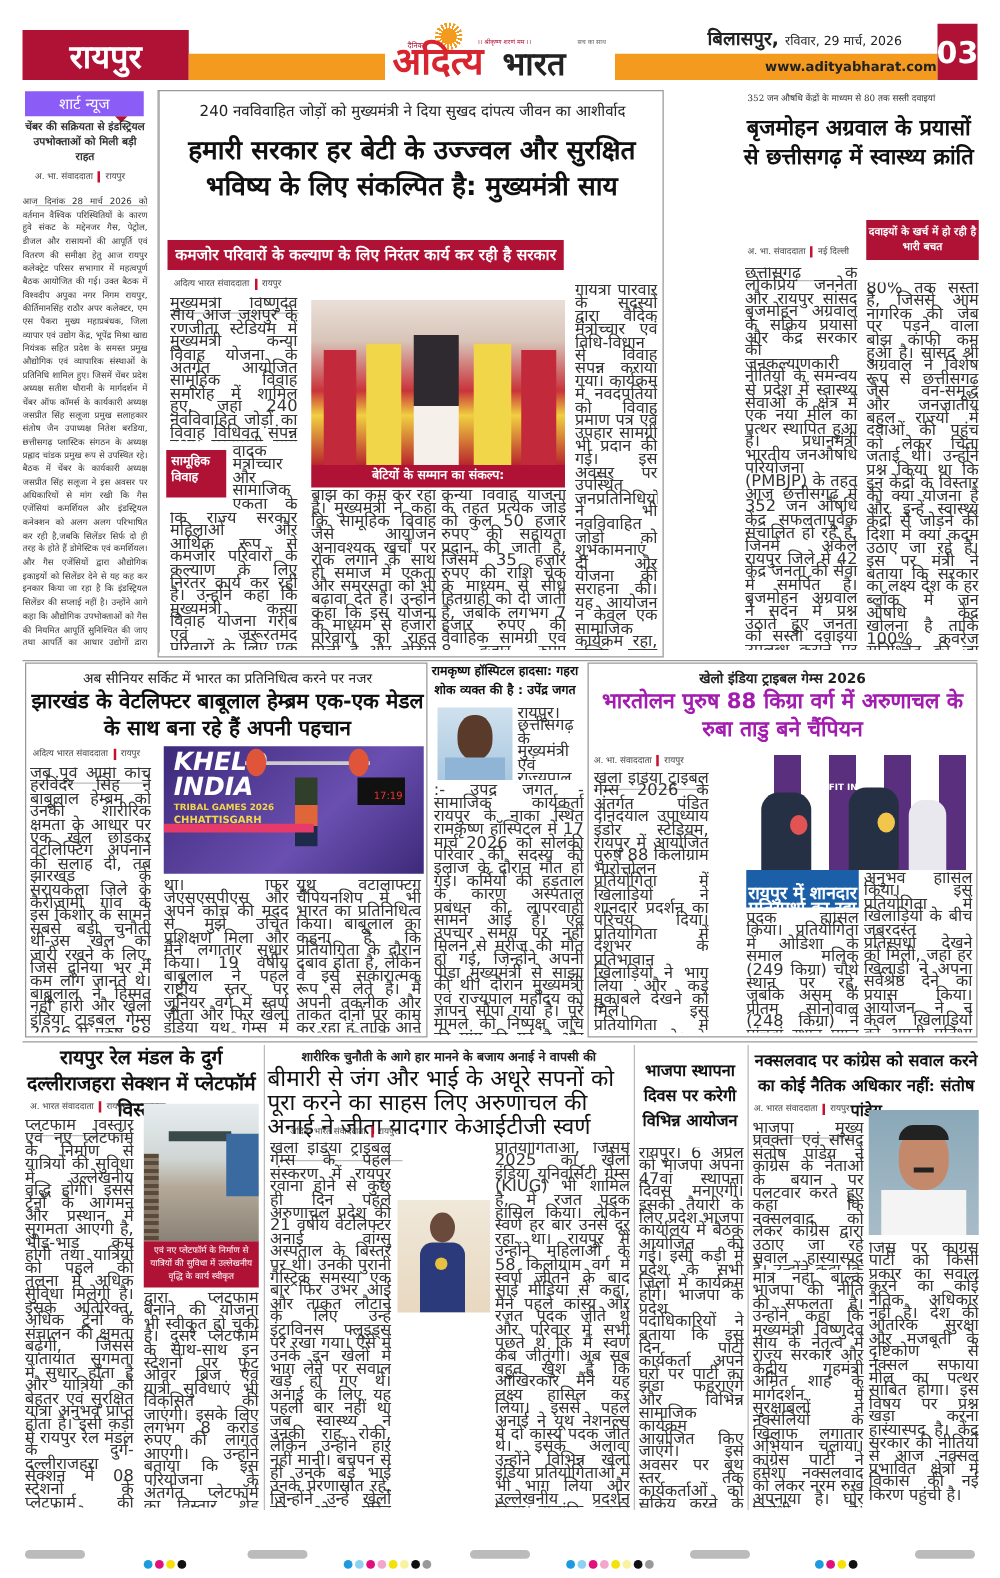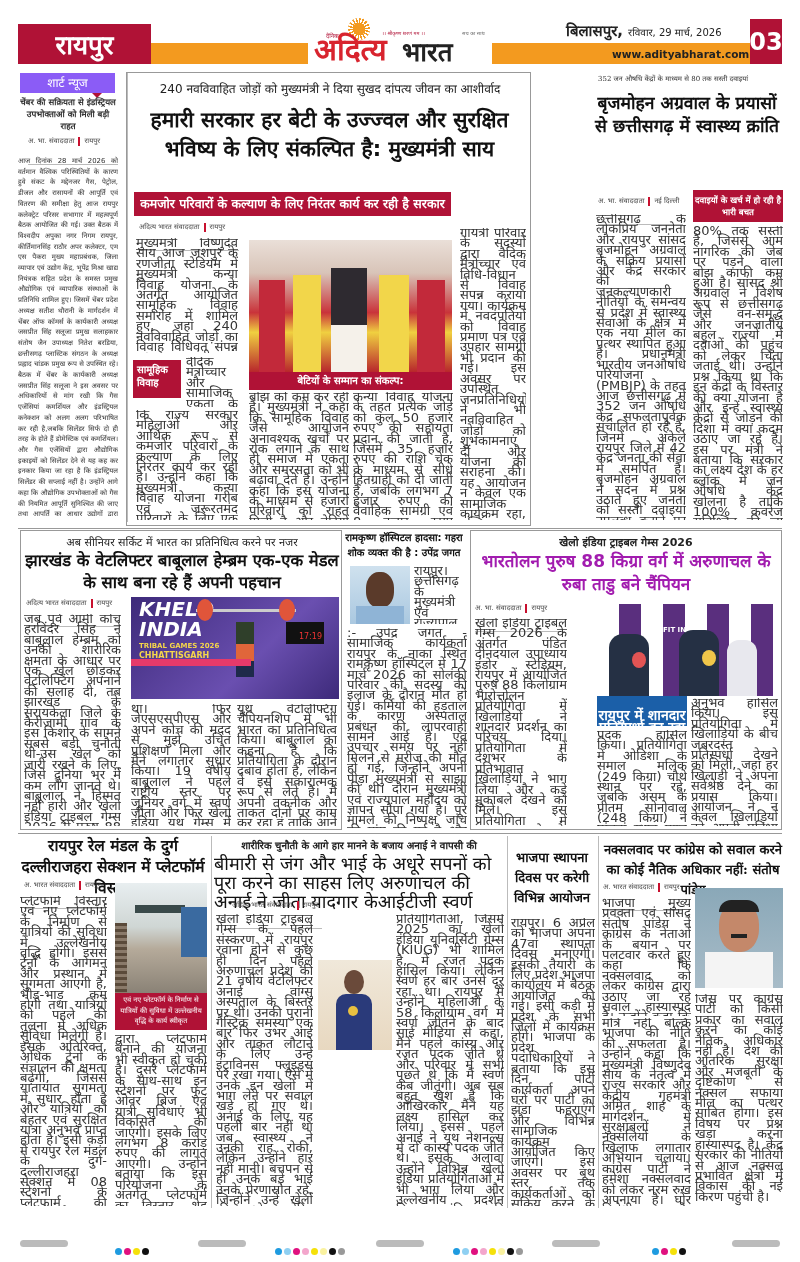--- a/index.html
+++ b/index.html
@@ -82,21 +82,21 @@
 <div class="abs txt" style="left:249px;top:392px;width:100px;height:128px">बोझ को कम कर रही है। मुख्यमंत्री ने कहा कि सामूहिक विवाह जैसे आयोजन अनावश्यक खर्चों पर रोक लगाने के साथ ही समाज में एकता और समरसता को भी बढ़ावा देते हैं। उन्होंने कहा कि इस योजना के माध्यम से हजारों परिवारों को राहत मिली है और बेटियों के विवाह को लेकर उनकी चिंता काफी हद तक दूर हुई है। सामूहिक कन्या विवाह समारोह में विभिन्न समाजों के 240 जोड़ों ने एक साथ विवाह कर सामाजिक समरसता और एकता का संदेश दिया। मुख्यमंत्री</div>
 <div class="abs txt" style="left:353px;top:392px;width:100px;height:128px">कन्या विवाह योजना के तहत प्रत्येक जोड़े को कुल 50 हजार रुपए की सहायता प्रदान की जाती है, जिसमें 35 हजार रुपए की राशि चेक के माध्यम से सीधे हितग्राही को दी जाती है, जबकि लगभग 7 हजार रुपए की वैवाहिक सामग्री एवं 8 हजार रुपए आयोजन व्यय के रूप में खर्च किए जाते हैं। मुख्यमंत्री श्री साय ने नवदंपतियों को 35 हजार रुपए की राशि के चेक वितरित किए और उनके खुशहाल वैवाहिक जीवन की कामना की। सामूहिक विवाह कार्यक्रम में</div>
 <div class="abs txt" style="left:460px;top:228px;width:66px;height:292px">गायत्री परिवार के सदस्यों द्वारा वैदिक मंत्रोच्चार एवं विधि-विधान से विवाह संपन्न कराया गया। कार्यक्रम में नवदंपतियों को विवाह प्रमाण पत्र एवं उपहार सामग्री भी प्रदान की गई। इस अवसर पर उपस्थित जनप्रतिनिधियों ने भी नवविवाहित जोड़ों को शुभकामनाएं दीं और योजना की सराहना की। यह आयोजन न केवल एक सामाजिक कार्यक्रम रहा, बल्कि राज्य सरकार की जनकल्याणकारी सोच और समाज के कमजोर वर्गों के प्रति संवेदनशीलता का भी प्रतीक बना। इस अवसर पर छत्तीसगढ़ राज्य सन्निर्माण कर्मकार कल्याण मंडल के अध्यक्ष रामप्रताप सिंह, खनिज विकास निगम अध्यक्ष सालिक साय, जिला पंचायत अध्यक्ष सालिक साय, उपाध्यक्ष यश प्रताप सिंह जूदेव, जनपद पंचायत उपाध्यक्ष मोटू, नगरपालिका अध्यक्ष अरविंद भगत, विजय आदित्य सिंह जूदेव, सरगुजा कमिश्नर नरेंद्र दुग्गा, कलेक्टर रोहित व्यास, दीपक कुमार झा, वरिष्ठ पुलिस अधीक्षक शशि मोहन सिंह, जनप्रतिनिधि, अधिकारी-कर्मचारी एवं नागरिक बड़ी संख्या में उपस्थित थे।</div>
 
 <div class="abs serif" style="left:598px;top:74px;width:200px;font-size:7px;white-space:nowrap;color:#333">352 जन औषधि केंद्रों के माध्यम से 80 तक सस्ती दवाइयां</div>
 <div class="abs" style="left:592px;top:92px;width:190px;font-size:17.5px;line-height:23px;font-weight:bold;text-align:center;color:#111">बृजमोहन अग्रवाल के प्रयासों से छत्तीसगढ़ में स्वास्थ्य क्रांति</div>
 <div class="abs byline" style="left:598px;top:196px;width:85px">
   <span>अ. भा. संवाददाता</span><span class="sep"></span><span>नई दिल्ली</span>
 </div>
 <div class="abs txt" style="left:596px;top:214px;width:90px;height:306px">छत्तीसगढ़ के लोकप्रिय जननेता और रायपुर सांसद बृजमोहन अग्रवाल के सक्रिय प्रयासों और केंद्र सरकार की जनकल्याणकारी नीतियों के समन्वय से प्रदेश में स्वास्थ्य सेवाओं के क्षेत्र में एक नया मील का पत्थर स्थापित हुआ है। प्रधानमंत्री भारतीय जनऔषधि परियोजना (PMBJP) के तहत आज छत्तीसगढ़ में 352 जन औषधि केंद्र सफलतापूर्वक संचालित हो रहे हैं, जिनमें अकेले रायपुर जिले में 42 केंद्र जनता की सेवा में समर्पित हैं। बृजमोहन अग्रवाल ने सदन में प्रश्न उठाते हुए जनता को सस्ती दवाइयां उपलब्ध कराने पर जोर दिया था। रसायन एवं उर्वरक मंत्रालय द्वारा दी गई जानकारी के अनुसार जन औषधि केंद्रों पर मिलने वाली दवाइयां ब्रांडेड दवाइयों की तुलना में 50% से</div>
-<div class="abs redband" style="left:693px;top:190px;width:90px;height:32px;font-size:8.5px;line-height:12px;padding-top:4px">
+<div class="abs redband" style="left:693px;top:176px;width:90px;height:32px;font-size:8.5px;line-height:12px;padding-top:4px">
   <span>दवाइयों के खर्च में हो रही है भारी बचत</span>
 </div>
 <div class="abs txt" style="left:693px;top:226px;width:90px;height:294px">80% तक सस्ती हैं, जिससे आम नागरिक की जेब पर पड़ने वाला बोझ काफी कम हुआ है। सांसद श्री अग्रवाल ने विशेष रूप से छत्तीसगढ़ जैसे वन-समृद्ध और जनजातीय बहुल राज्यों में दवाओं की पहुंच को लेकर चिंता जताई थी। उन्होंने प्रश्न किया था कि इन केंद्रों के विस्तार की क्या योजना है और इन्हें स्वास्थ्य केंद्रों से जोड़ने की दिशा में क्या कदम उठाए जा रहे हैं। इस पर मंत्री ने बताया कि सरकार का लक्ष्य देश के हर ब्लॉक में जन औषधि केंद्र खोलना है ताकि 100% कवरेज सुनिश्चित की जा सके। 'इनिशिएटिव' के तहत दवाइयों की गुणवत्ता और उपलब्धता सुनिश्चित की जा रही है ताकि दवाओं की कमी न हो।</div>
 
 <div class="abs" style="left:18px;top:528px;width:764px;height:1px;background:#999"></div>
 
 <div class="abs box" style="left:20px;top:530px;width:322px;height:300px;border-color:#999"></div>
 <div class="abs" style="left:26px;top:534px;width:312px;font-size:11px;text-align:center;white-space:nowrap">अब सीनियर सर्किट में भारत का प्रतिनिधित्व करने पर नजर</div>
 <div class="abs" style="left:24px;top:550px;width:316px;font-size:16.5px;line-height:22px;font-weight:bold;text-align:center;color:#111">झारखंड के वेटलिफ्टर बाबूलाल हेम्ब्रम एक-एक मेडल के साथ बना रहे हैं अपनी पहचान</div>
 <div class="abs byline" style="left:26px;top:598px;width:94px">

